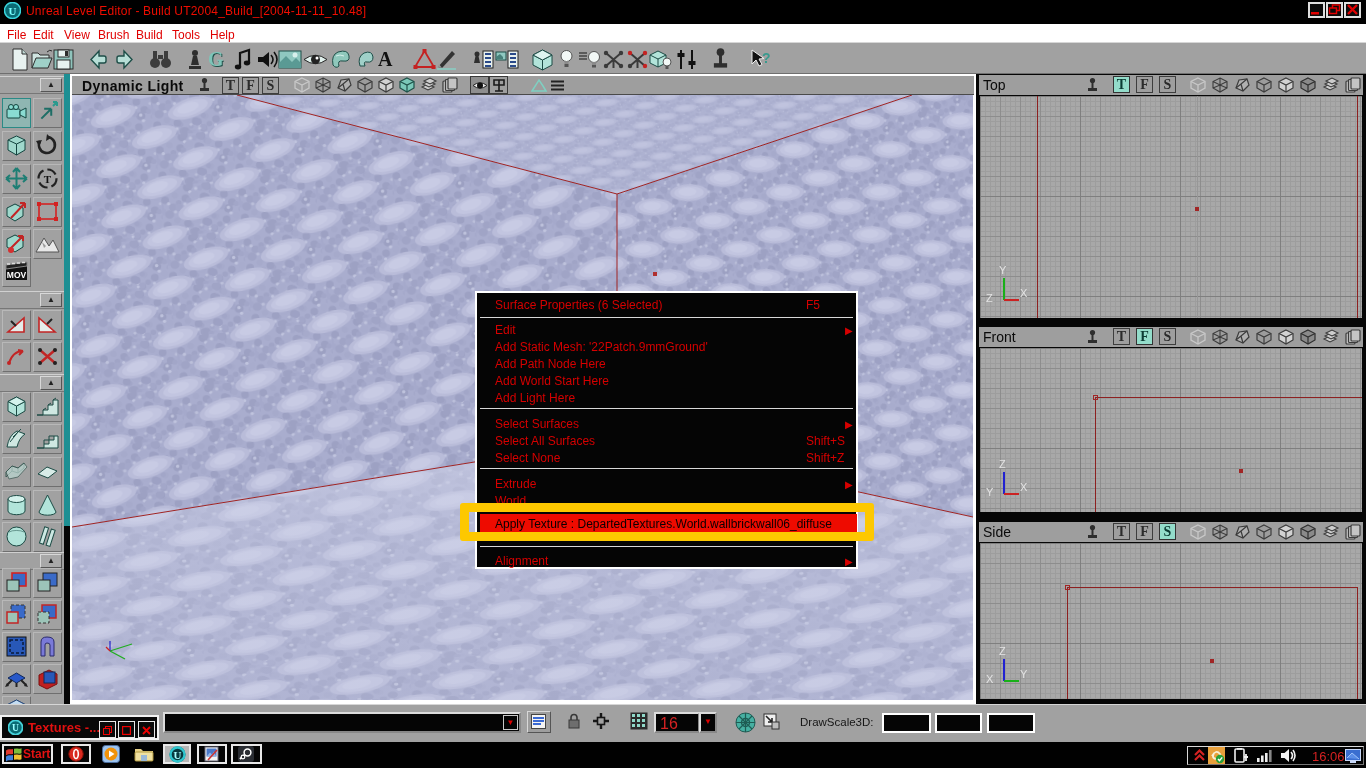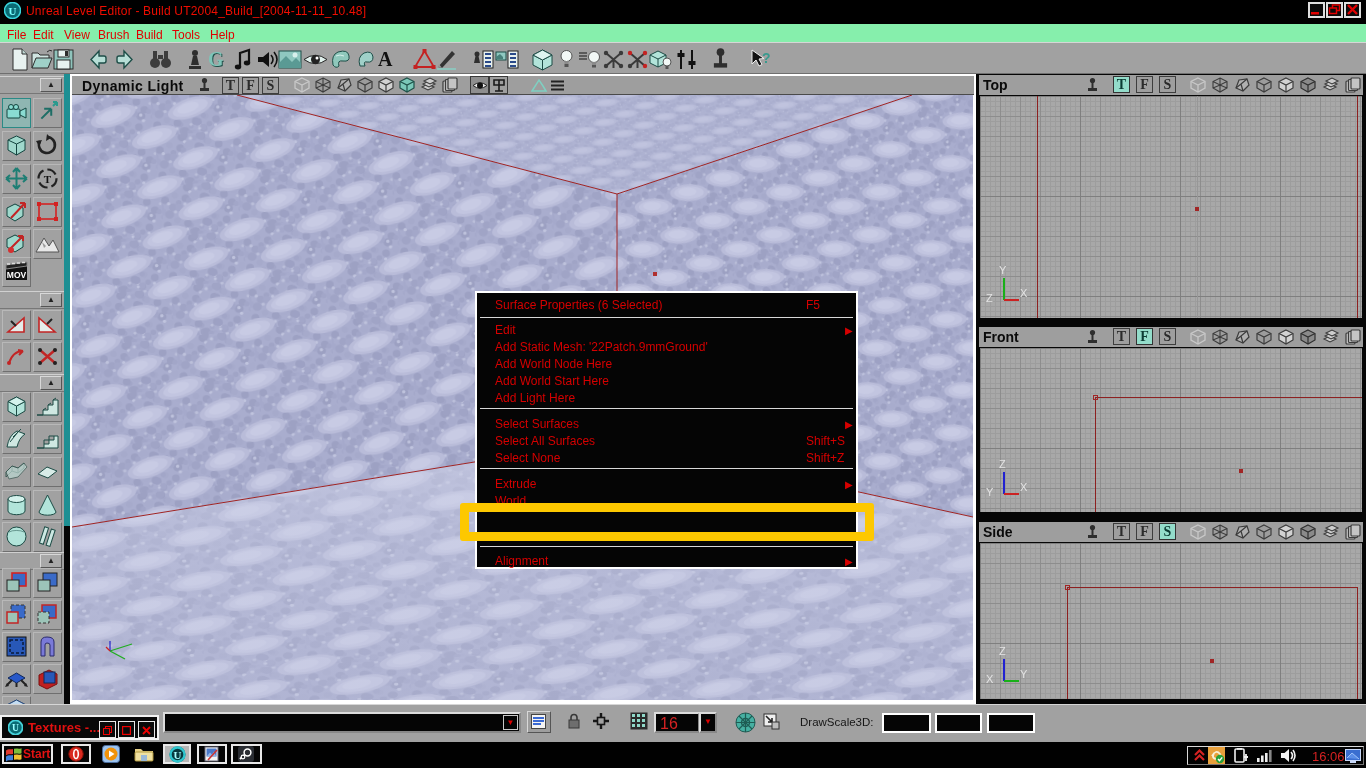--- a/index.html
+++ b/index.html
@@ -3,42 +3,42 @@
 *{margin:0;padding:0;box-sizing:border-box}
 html,body{width:1366px;height:768px;overflow:hidden;background:#000;font-family:"Liberation Sans",sans-serif}
 #screen{position:absolute;left:0;top:0;width:1366px;height:768px;background:#000}
 .abs{position:absolute}
 
 #titlebar{left:0;top:0;width:1366px;height:21px;background:#000}
 #title{left:26px;top:4px;color:#ef0d00;font-size:12px;font-weight:normal;letter-spacing:0.2px}
 .winbtn{top:2px;width:17px;height:16px;background:#0a0a0a;border:2px solid #dedede;line-height:8px;text-align:center}
 .winbtn svg{vertical-align:top}
 
-#menubar{left:0;top:24px;width:1366px;height:21px;background:#86efac}
+#menubar{left:0;top:24px;width:1366px;height:21px;background:#ffffff}
 .mitem{top:4px;color:#e00000;font-size:12px}
 
 #toolbar{left:0;top:42px;width:1366px;height:32px;background:#a1a1a1;border-top:1px solid #d6d6d6;border-bottom:1px solid #6f6f6f}
 .ticon{top:4px}
 
 #lefttb{left:0;top:74px;width:64px;height:666px;background:#a1a1a1}
 .lsep{left:0;width:64px;height:18px;background:#a1a1a1;border-top:1px solid #d0d0d0;border-bottom:1px solid #777}
 .lsepbtn{width:22px;height:14px;left:40px;background:#a8a8a8;border:1px solid #d8d8d8;border-right-color:#555;border-bottom-color:#555;color:#222;font-size:8px;text-align:center;line-height:12px}
 .lbtn{width:29px;height:30px;border:1px solid #b8b8b8;border-right-color:#6f6f6f;border-bottom-color:#6f6f6f;background:#a1a1a1}
 
 #split{left:64px;top:74px;width:6px;height:452px;background:#1d8f93}
 #split2{left:64px;top:526px;width:6px;height:180px;background:#050505}
 
 #vpmain{left:70px;top:74px;width:906px;height:630px;background:#fff}
 #vphead{left:72px;top:76px;width:902px;height:19px;background:#9e9e9e;border-bottom:1px solid #4a4a4a}
 #vphead .vtitle{left:10px;top:2px;font-size:14px;font-weight:bold;color:#0a0a0a;letter-spacing:0.4px}
 #vpsvg{left:72px;top:95px}
 
 #rightp{left:976px;top:74px;width:390px;height:632px;background:#060606}
 .rvhead{left:979px;width:384px;height:20px;background:#9e9e9e}
-.rvhead .vtitle{left:4px;top:2px;font-size:14px;font-weight:bold;color:#0a0a0a}
+.rvhead .vtitle{left:4px;top:2px;font-size:14px;font-weight:normal;color:#0a0a0a}
 .grid{left:980px;width:382px;background:#a8a8a8;
  background-image:
   repeating-linear-gradient(to right,#7f7f7f 0 1px,transparent 1px 100px),
   repeating-linear-gradient(to bottom,#7f7f7f 0 1px,transparent 1px 100px),
   repeating-linear-gradient(to right,#8d8d8d 0 1px,transparent 1px 20px),
   repeating-linear-gradient(to bottom,#8d8d8d 0 1px,transparent 1px 20px),
   repeating-linear-gradient(to right,#9d9d9d 0 1px,transparent 1px 5px),
   repeating-linear-gradient(to bottom,#9d9d9d 0 1px,transparent 1px 5px)}
 .rl{background:#8d2020}
 .axlab{color:#e3e3e3;font-size:11px}
@@ -900,32 +900,35 @@
     </div>
   </div>
 
   <div class="abs" id="ctxmenu">
     <span class="abs mi" style="top:5px">Surface Properties (6 Selected)</span>
       <span class="abs msc" style="top:5px">F5</span>
     <div class="abs msep" style="top:24px"></div>
     <span class="abs mi" style="top:30px">Edit</span>
       <span class="abs marr" style="top:32px">▶</span>
     <span class="abs mi" style="top:47px">Add Static Mesh: '22Patch.9mmGround'</span>
-    <span class="abs mi" style="top:64px">Add World Node Here</span>
+    <span class="abs mi" style="top:64px">Add Path Node Here</span>
     <span class="abs mi" style="top:81px">Add World Start Here</span>
     <span class="abs mi" style="top:98px">Add Light Here</span>
     <div class="abs msep" style="top:115px"></div>
     <span class="abs mi" style="top:124px">Select Surfaces</span>
       <span class="abs marr" style="top:126px">▶</span>
     <span class="abs mi" style="top:141px">Select All Surfaces</span>
       <span class="abs msc" style="top:141px">Shift+S</span>
     <span class="abs mi" style="top:158px">Select None</span>
       <span class="abs msc" style="top:158px">Shift+Z</span>
     <div class="abs msep" style="top:175px"></div>
     <span class="abs mi" style="top:184px">Extrude</span>
       <span class="abs marr" style="top:186px">▶</span>
     <span class="abs mi" style="top:201px">World...</span>
+    <div class="abs" id="applyrow">
+        <span>Apply Texture : DepartedTextures.World.wallbrickwall06_diffuse</span>
+      </div>
     <div class="abs msep" style="top:253px"></div>
     <span class="abs mi" style="top:261px">Alignment</span>
       <span class="abs marr" style="top:263px">▶</span>
   </div>
   <div class="abs" id="hlbox"></div>
 </div>
 
 </body></html>

